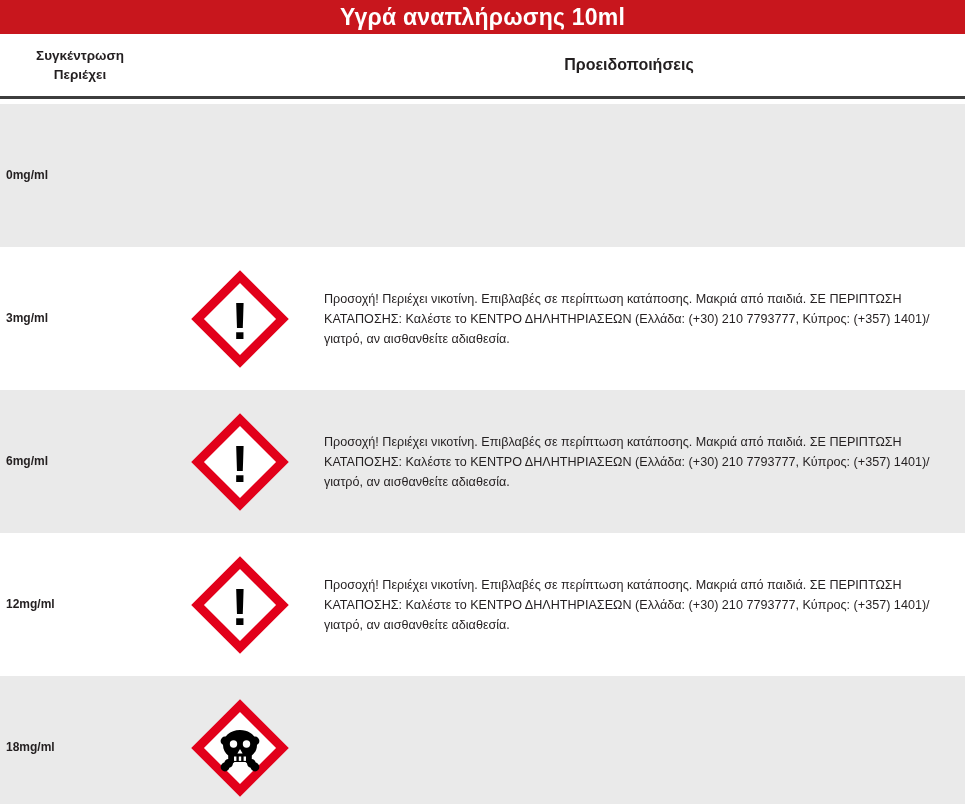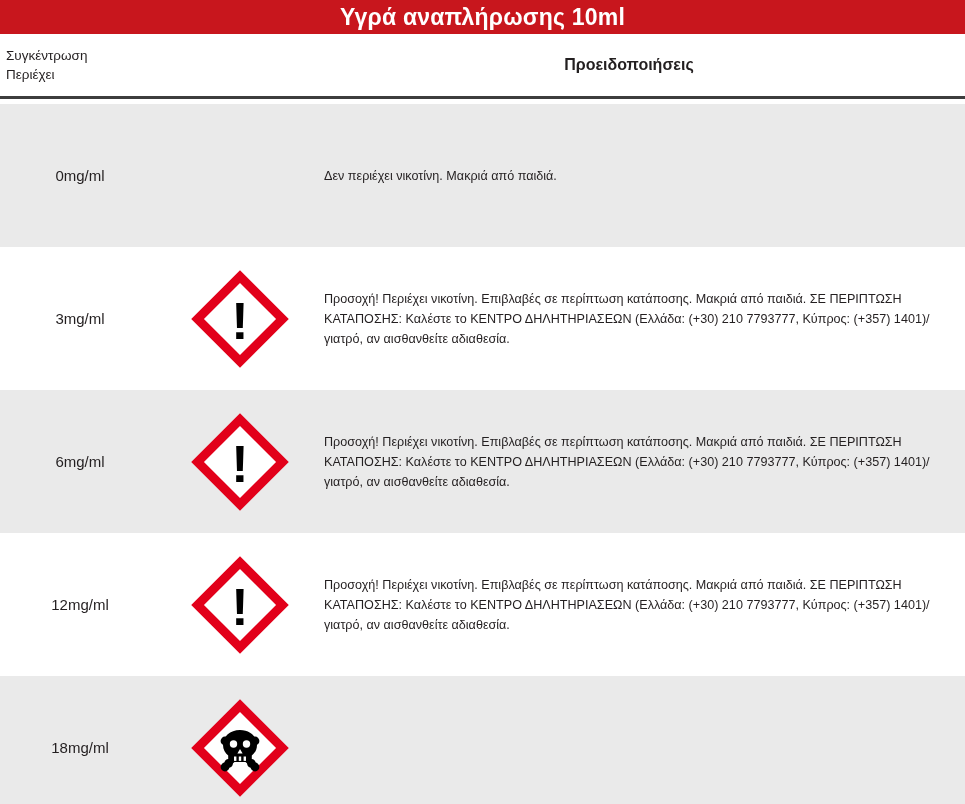--- a/index.html
+++ b/index.html
@@ -34,23 +34,23 @@
   .head-row {
     display: flex;
     background: #ffffff;
     height: 62px;
     align-items: center;
     border-bottom: 3px solid #3d3d3d;
   }
   .col-a {
     width: 160px;
     flex: 0 0 160px;
-    text-align: left;
+    text-align: center;
     font-size: 13.5px;
-    font-weight: normal;
+    font-weight: bold;
     line-height: 19px;
     box-sizing: border-box;
     padding: 0 6px;
   }
   .col-b {
     width: 160px;
     flex: 0 0 160px;
     box-sizing: border-box;
   }
   .col-c {
@@ -69,23 +69,23 @@
     min-height: 143px;
     box-sizing: border-box;
   }
   .row.alt {
     background: #eaeaea;
   }
   .row.plain {
     background: #ffffff;
   }
   .row .conc {
-    text-align: center;
-    font-size: 15px;
-    font-weight: normal;
+    text-align: left;
+    font-size: 12px;
+    font-weight: bold;
     color: #231f20;
   }
   .row .pict {
     display: flex;
     align-items: center;
     justify-content: center;
     height: 120px;
   }
   .row .warn {
     font-size: 12.6px;
@@ -118,21 +118,20 @@
     </div>
     <div class="col-b"></div>
     <div class="col-c head-warn">Προειδοποιήσεις</div>
   </div>
 
   <div class="spacer-top"></div>
 
   <div class="row alt">
     <div class="col-a conc">0mg/ml</div>
     <div class="col-b pict"></div>
-    <div class="col-c warn">Δεν περιέχει νικοτίνη. Μακριά από παιδιά.</div>
   </div>
 
   <div class="row plain">
     <div class="col-a conc">3mg/ml</div>
     <div class="col-b pict">
       <span class="ghs">
         <svg width="112" height="112" viewBox="0 0 112 112" aria-hidden="true">
           <rect x="26" y="26" width="60" height="60" transform="rotate(45 56 56)" fill="#ffffff" stroke="#e2001a" stroke-width="9"></rect>
           <text x="56" y="76" text-anchor="middle" font-family="Liberation Sans, sans-serif" font-size="52" font-weight="bold" fill="#000000">!</text>
         </svg>

